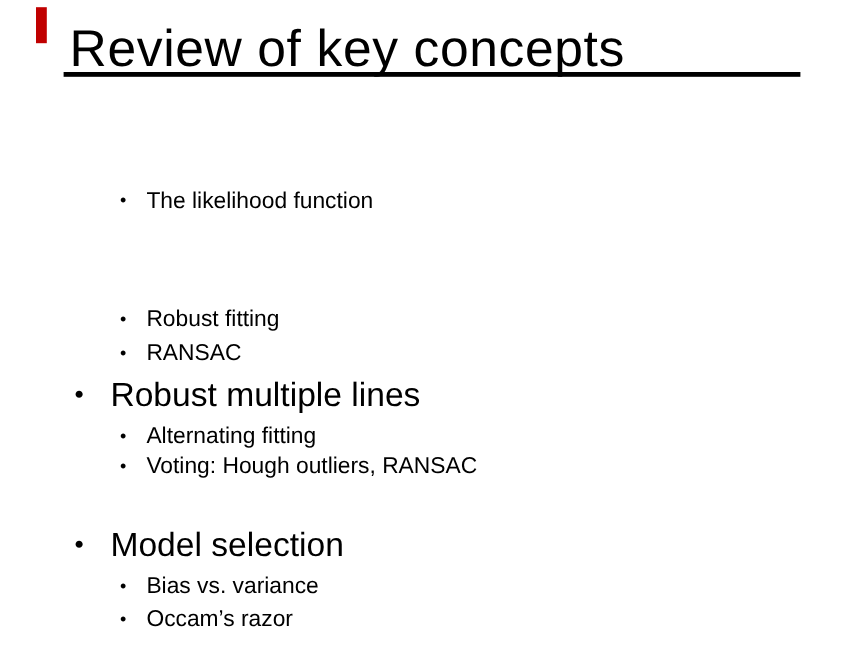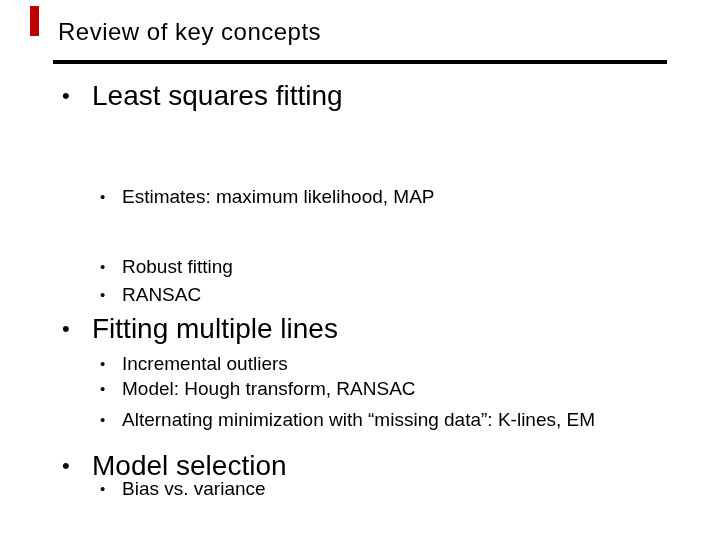--- a/index.html
+++ b/index.html
@@ -15,21 +15,21 @@
 
   .accent-bar {
     position: absolute;
     left: 30px; top: 6px;
     width: 9px; height: 30px;
   }
 
   .slide-title {
     position: absolute;
     left: 58px; top: 20px;
-    font-size: 24px;
+    font-size: 43px;
     line-height: 1;
     letter-spacing: 0.5px;
     white-space: nowrap;
   }
 
   .title-rule {
     position: absolute;
     left: 53px; top: 60px;
     width: 614px; height: 4px;
     background: #000000;
@@ -50,57 +50,54 @@
 <body>
 
 <div class="slide">
 
   <div class="accent-bar" style="background: rgb(192, 0, 0);"></div>
 
   <div class="slide-title">Review of key concepts</div>
 
   <div class="title-rule"></div>
 
-  <div class="line l1" style="top:82px">
-    <span class="bullet">•</span><span class="txt">Least squares fitting</span>
+
+
+  <div class="line l2" style="top:158px">
+    <span class="bullet">•</span><span class="txt">The likelihood function</span>
   </div>
 
-
-
-  <div class="line l2" style="top:187px">
-    <span class="bullet">•</span><span class="txt">Estimates: maximum likelihood, MAP</span>
-  </div>
 
 
   <div class="line l2" style="top:285px">
     <span class="bullet">•</span><span class="txt">RANSAC</span>
   </div>
 
   <div class="line l2" style="top:257px">
     <span class="bullet">•</span><span class="txt">Robust fitting</span>
   </div>
 
   <div class="line l1" style="top:315px">
-    <span class="bullet">•</span><span class="txt">Fitting multiple lines</span>
+    <span class="bullet">•</span><span class="txt">Robust multiple lines</span>
   </div>
 
   <div class="line l2" style="top:354px">
-    <span class="bullet">•</span><span class="txt">Incremental outliers</span>
+    <span class="bullet">•</span><span class="txt">Alternating fitting</span>
   </div>
 
   <div class="line l2" style="top:379px">
-    <span class="bullet">•</span><span class="txt">Model: Hough transform, RANSAC</span>
+    <span class="bullet">•</span><span class="txt">Voting: Hough outliers, RANSAC</span>
   </div>
 
-  <div class="line l2" style="top:410px">
-    <span class="bullet">•</span><span class="txt">Alternating minimization with “missing data”: K-lines, EM</span>
-  </div>
 
-  <div class="line l1" style="top:452px">
+  <div class="line l1" style="top:440px">
     <span class="bullet">•</span><span class="txt">Model selection</span>
   </div>
 
   <div class="line l2" style="top:479px">
     <span class="bullet">•</span><span class="txt">Bias vs. variance</span>
   </div>
 
+  <div class="line l2" style="top:507px">
+    <span class="bullet">•</span><span class="txt">Occam’s razor</span>
+  </div>
 
 </div>
 
 </body></html>

